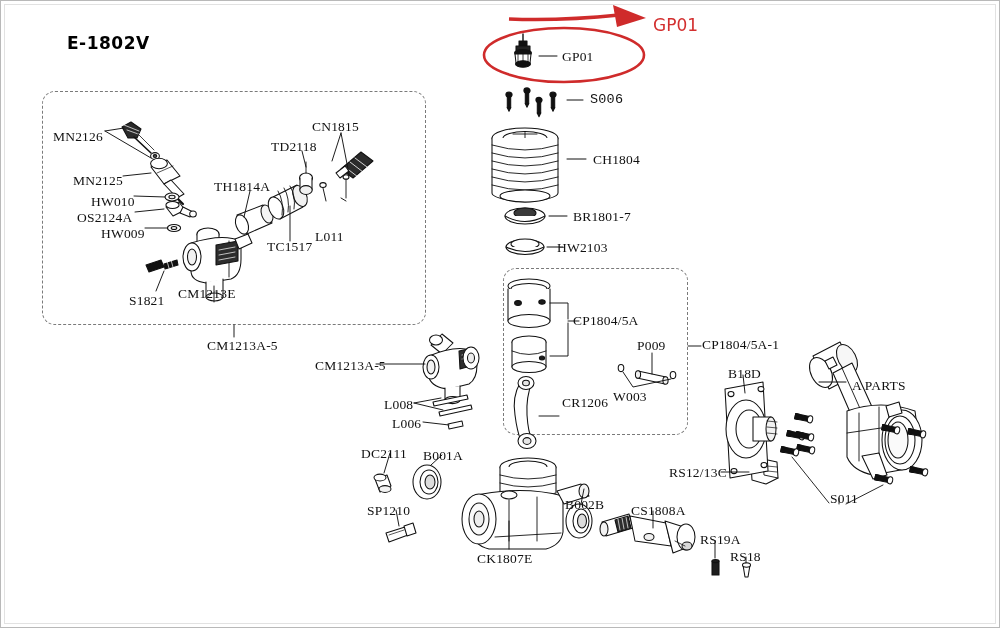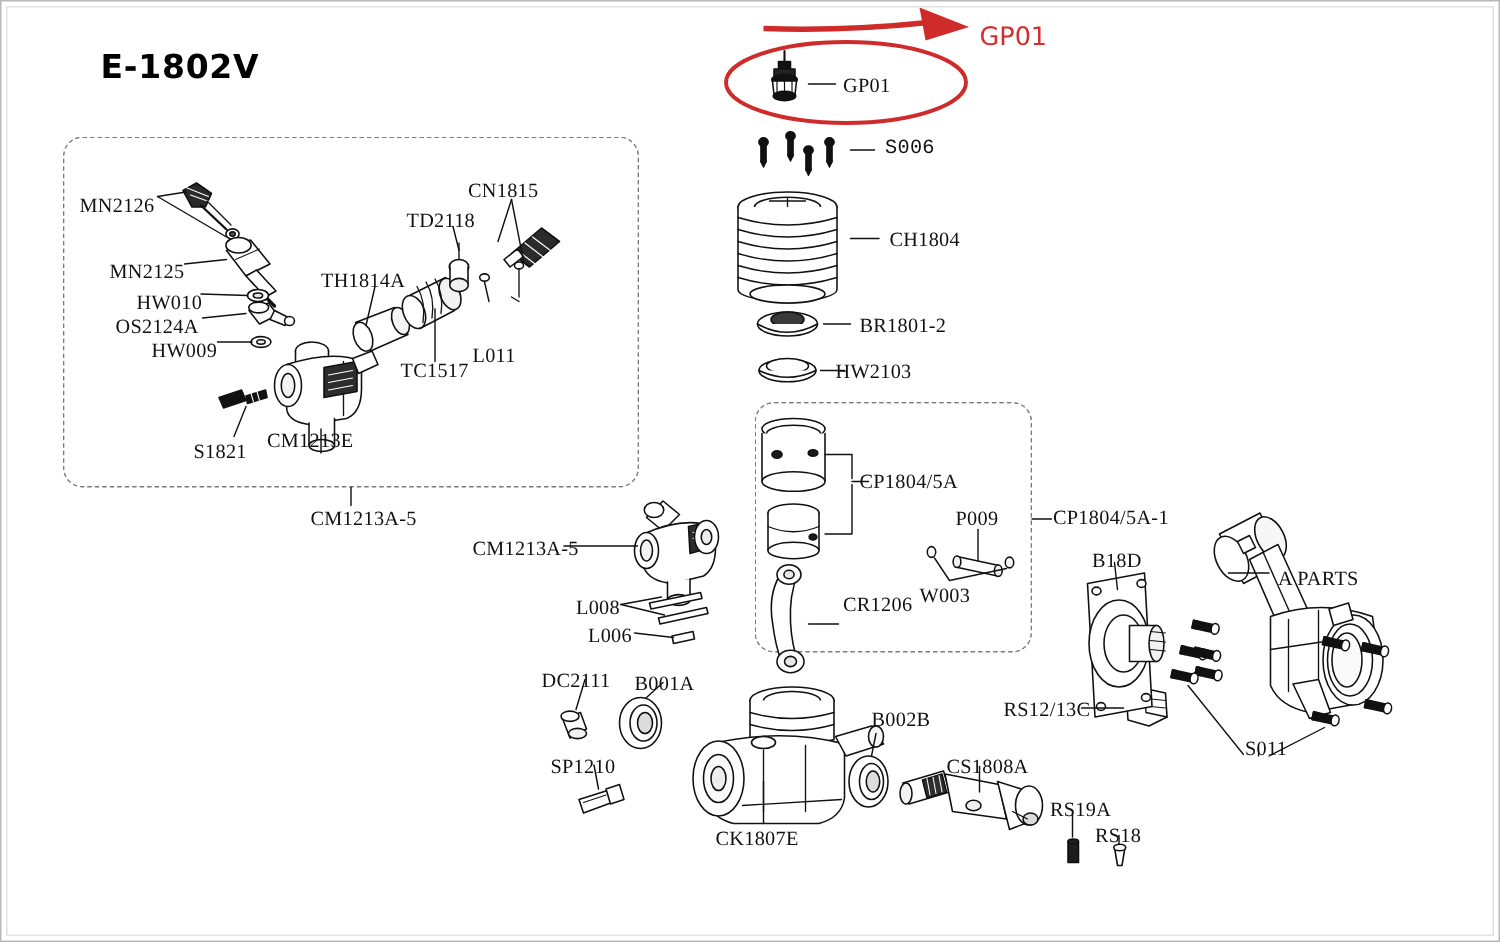--- a/index.html
+++ b/index.html
@@ -8,21 +8,21 @@
     position:relative;width:1000px;height:628px;background:#ffffff;
     box-sizing:border-box;border:1px solid #b9b9b9;overflow:hidden;
   }
   #sheet::after{
     content:"";position:absolute;left:3px;top:3px;right:3px;bottom:3px;
     border:1px solid #e2e2e2;pointer-events:none;
   }
   svg.layer{position:absolute;left:0;top:0;width:1000px;height:628px;}
   .ttl{
     position:absolute;font-family:"DejaVu Sans",sans-serif;font-weight:bold;
-    font-size:22px;letter-spacing:0.5px;color:#000;white-space:nowrap;
+    font-size:17px;letter-spacing:0.5px;color:#000;white-space:nowrap;
   }
   .lbl{
     position:absolute;font-family:"Liberation Serif",serif;font-size:13.5px;
     color:#111;white-space:nowrap;letter-spacing:0.2px;
   }
   .redlbl{
     position:absolute;font-family:"DejaVu Sans",sans-serif;font-size:17px;
     color:#d32f2f;white-space:nowrap;font-weight:normal;
   }
   .dbox{
@@ -451,38 +451,38 @@
   <div class="lbl" style="left:177px;top:285px;">CM1213E</div>
   <div class="lbl" style="left:213px;top:178px;">TH1814A</div>
   <div class="lbl" style="left:266px;top:238px;">TC1517</div>
   <div class="lbl" style="left:270px;top:138px;">TD2118</div>
   <div class="lbl" style="left:314px;top:198px;margin-top:30px;">L011</div>
   <div class="lbl" style="left:311px;top:118px;">CN1815</div>
 
   <div class="lbl" style="left:561px;top:48px;">GP01</div>
   <div class="lbl" style="left:589px;top:91px;font-family:Liberation Mono, monospace;">S006</div>
   <div class="lbl" style="left:592px;top:151px;">CH1804</div>
-  <div class="lbl" style="left:572px;top:208px;">BR1801-2</div>
+  <div class="lbl" style="left:572px;top:208px;">BR1801-7</div>
   <div class="lbl" style="left:556px;top:239px;">HW2103</div>
 
   <div class="lbl" style="left:572px;top:312px;">CP1804/5A</div>
   <div class="lbl" style="left:636px;top:337px;">P009</div>
   <div class="lbl" style="left:612px;top:388px;">W003</div>
   <div class="lbl" style="left:561px;top:394px;">CR1206</div>
   <div class="lbl" style="left:701px;top:336px;">CP1804/5A-1</div>
 
   <div class="lbl" style="left:206px;top:337px;">CM1213A-5</div>
   <div class="lbl" style="left:314px;top:357px;">CM1213A-5</div>
   <div class="lbl" style="left:383px;top:396px;">L008</div>
   <div class="lbl" style="left:391px;top:415px;">L006</div>
   <div class="lbl" style="left:360px;top:445px;">DC2111</div>
   <div class="lbl" style="left:422px;top:447px;">B001A</div>
   <div class="lbl" style="left:366px;top:502px;">SP1210</div>
   <div class="lbl" style="left:476px;top:550px;">CK1807E</div>
-  <div class="lbl" style="left:564px;top:471px;margin-left:16px;">B002B</div>
+  <div class="lbl" style="left:564px;top:496px;">B002B</div>
   <div class="lbl" style="left:630px;top:502px;">CS1808A</div>
   <div class="lbl" style="left:699px;top:531px;text-align:center;">RS19A</div>
   <div class="lbl" style="left:729px;top:548px;">RS18</div>
 
   <div class="lbl" style="left:727px;top:365px;">B18D</div>
   <div class="lbl" style="left:668px;top:464px;">RS12/13C</div>
   <div class="lbl" style="left:829px;top:490px;text-align:right;">S011</div>
   <div class="lbl" style="left:851px;top:377px;">A  PARTS</div>
 
   <div class="redlbl" style="left:652px;top:14px;">GP01</div>

